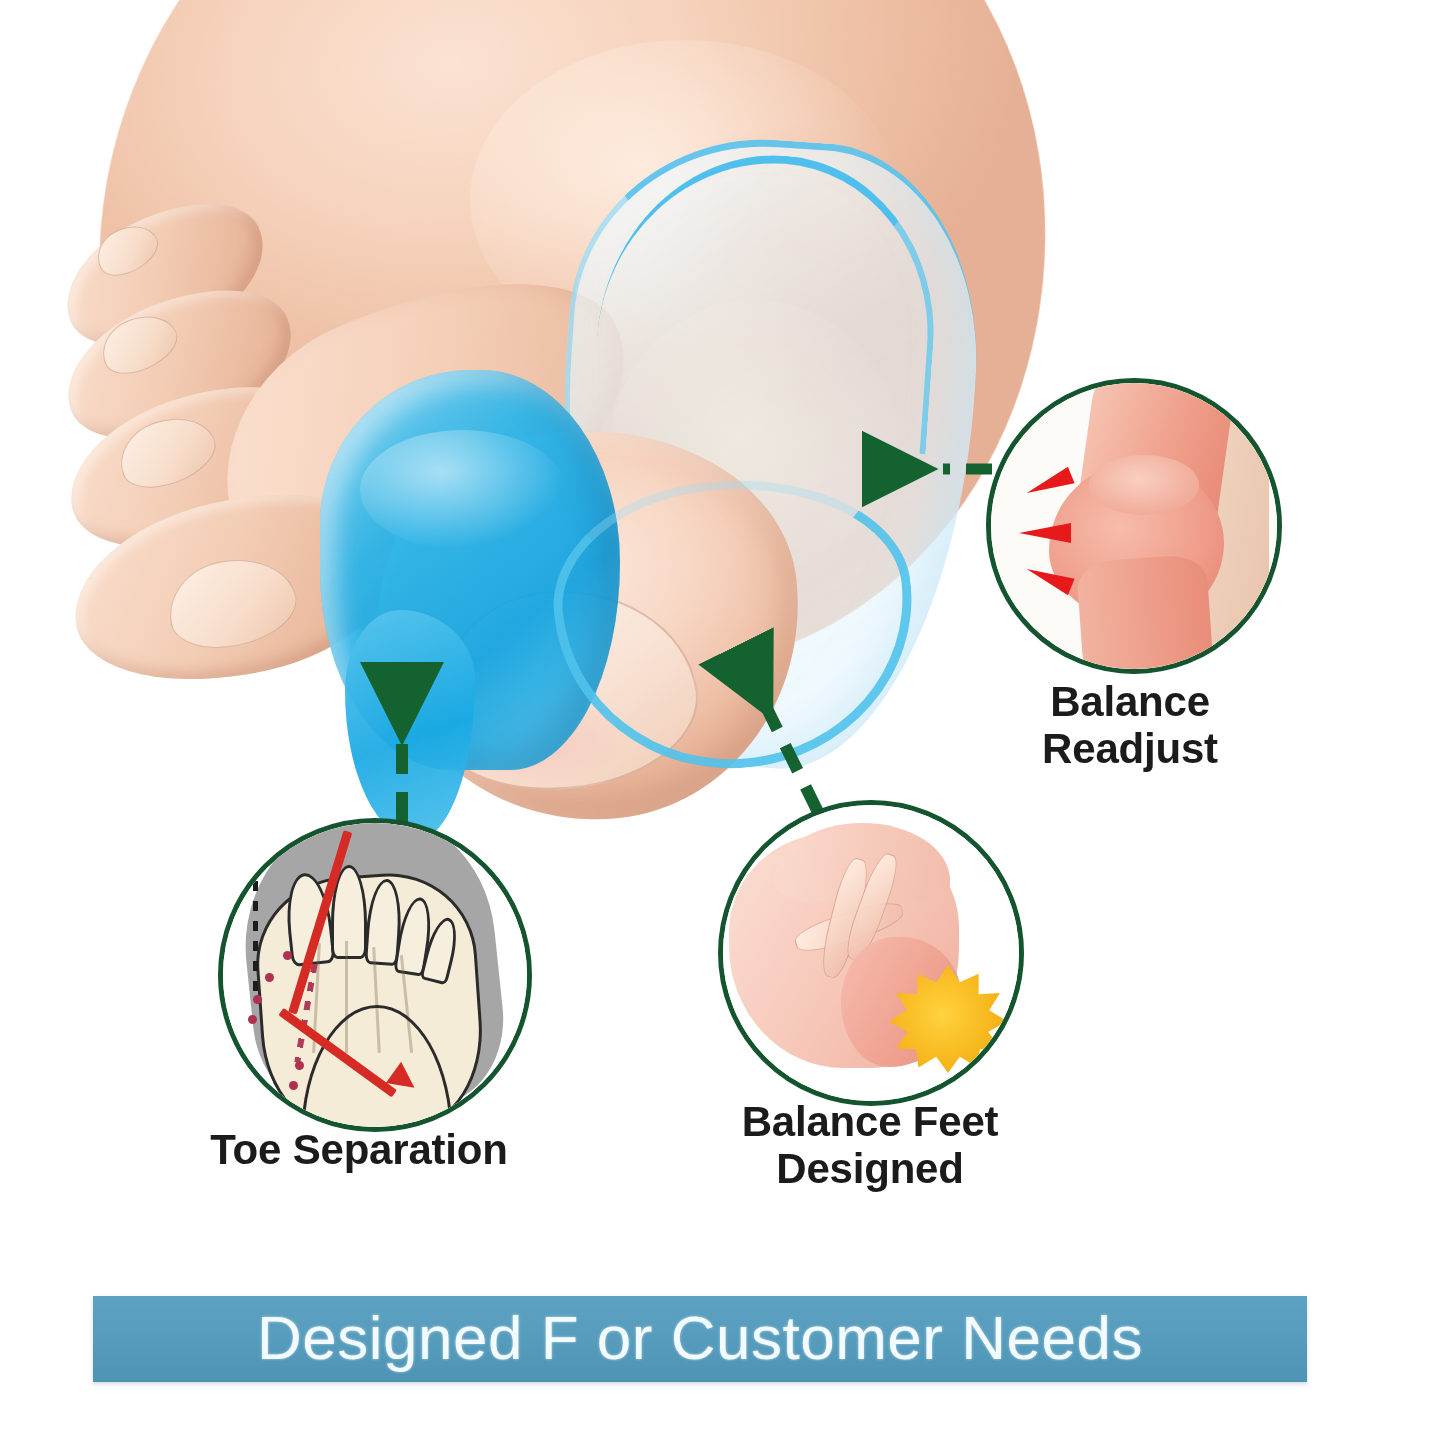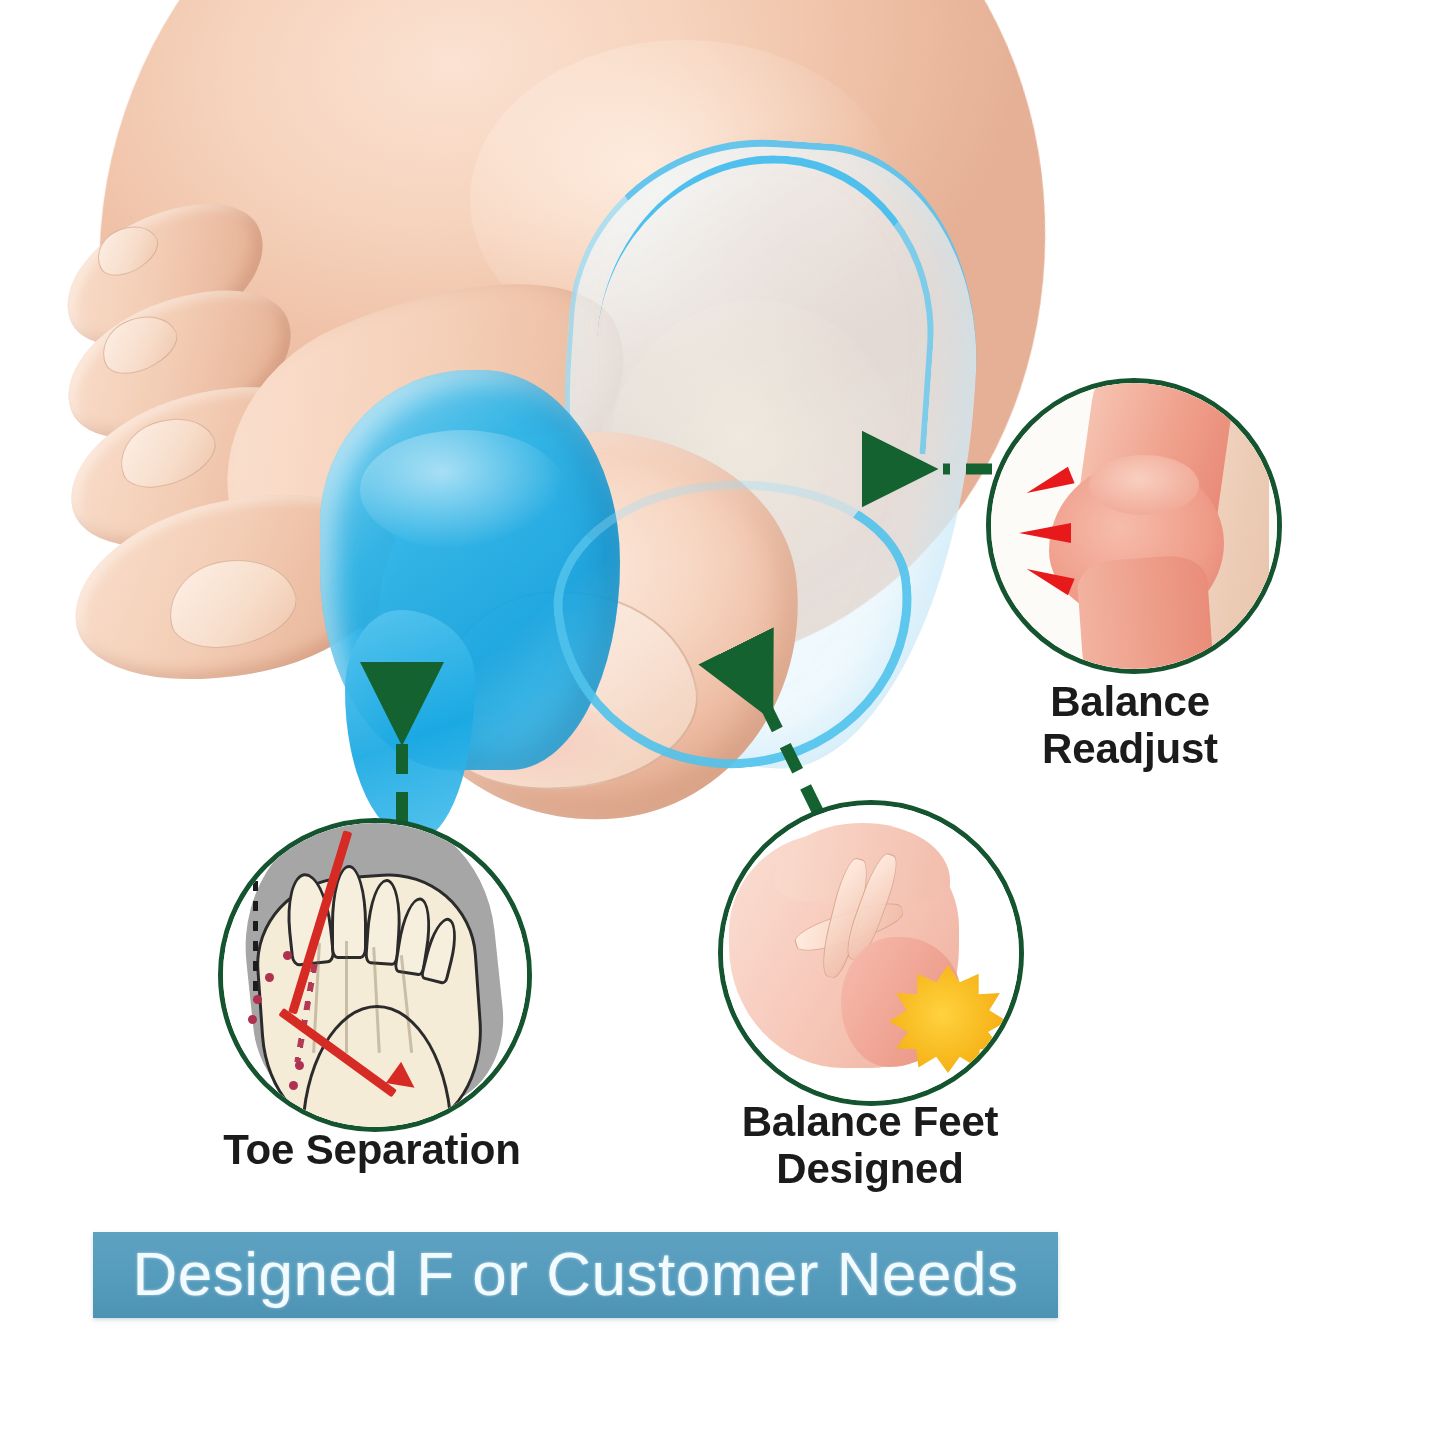--- a/index.html
+++ b/index.html
@@ -370,29 +370,29 @@
   
   .feature-label {
     position: absolute;
     color: #1b1b1b;
     font-weight: bold;
     text-align: center;
     line-height: 1.12;
     letter-spacing: -0.2px;
   }
   .label-right { left: 955px; top: 678px; width: 350px; font-size: 42px; }
-  .label-left  { left: 147px; top: 1126px; width: 450px; font-size: 42px; }
+  .label-left  { left: 134px; top: 1126px; width: 450px; font-size: 42px; }
   .label-mid   { left: 690px; top: 1098px; width: 360px; font-size: 42px; }
 
   
   .banner {
     position: absolute;
     left: 93px;
-    top: 1232px;
-    width: 965px;
+    top: 1296px;
+    width: 1214px;
     height: 86px;
     background: linear-gradient(180deg, #5ea2c2 0%, #559bbc 55%, #4e93b4 100%);
     box-shadow: 0 2px 4px rgba(120,150,170,.35);
   }
   .banner-text {
     position: absolute;
     left: 0; right: 0;
     top: 50%;
     transform: translateY(-52%);
     text-align: center;

